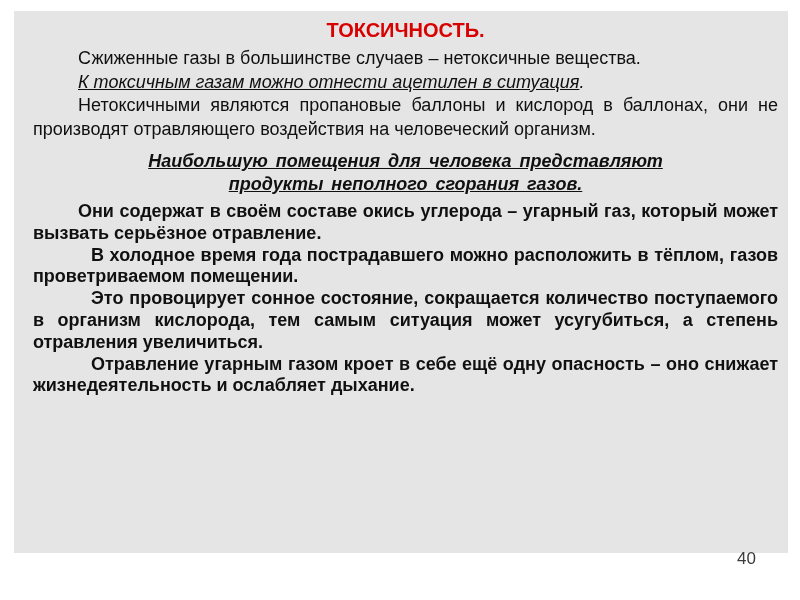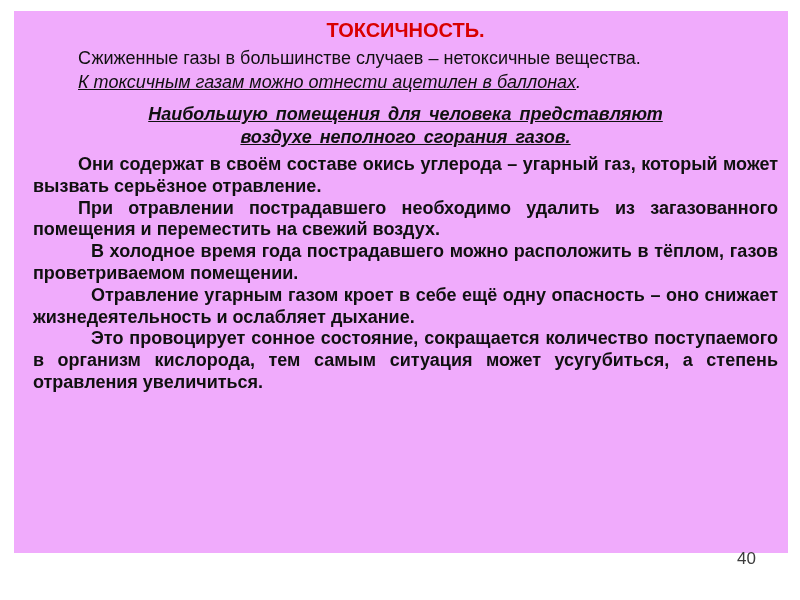--- a/index.html
+++ b/index.html
@@ -17,21 +17,21 @@
     height: 600px;
     background: #ffffff;
   }
   .slide {
     position: absolute;
     left: 14px;
     top: 11px;
     width: 774px;
     height: 542px;
     box-sizing: border-box;
-    background: #f0abfc;
+    background: #e5e5e5;
     padding: 6px 10px 0 19px;
     color: #101010;
     font-size: 18px;
     overflow: hidden;
   }
   .title {
     text-align: center;
     color: #d90000;
     font-weight: bold;
     font-size: 20px;
@@ -69,41 +69,41 @@
 
 <div class="stage">
 
   <div class="slide">
 
     <div class="title">ТОКСИЧНОСТЬ.</div>
 
     <div class="intro">
       <p>Сжиженные газы в большинстве случаев – нетоксичные вещества.</p>
 
-      <p class="italic"><span class="underline">К токсичным газам можно отнести ацетилен в баллонах</span><span>.</span></p>
+      <p class="italic"><span class="underline">К токсичным газам можно отнести ацетилен в ситуация</span><span>.</span></p>
 
+      <p>Нетоксичными являются пропановые баллоны и кислород в баллонах, они не производят отравляющего воздействия на человеческий организм.</p>
 
     </div>
 
     <div class="heading">
       <span>Наибольшую помещения для человека представляют</span><br>
-      <span>воздухе неполного сгорания газов.</span>
+      <span>продукты неполного сгорания газов.</span>
     </div>
 
     <div class="main">
       <p>Они содержат в своём составе окись углерода – угарный газ, который может вызвать серьёзное отравление.</p>
 
-      <p>При отравлении пострадавшего необходимо удалить из загазованного помещения и переместить на свежий воздух.</p>
 
       <p class="indent-lg">В холодное время года пострадавшего можно расположить в тёплом, газов проветриваемом помещении.</p>
 
 
+      <p class="indent-lg">Это провоцирует сонное состояние, сокращается количество поступаемого в организм кислорода, тем самым ситуация может усугубиться, а степень отравления увеличиться.</p>
+
       <p class="indent-lg">Отравление угарным газом кроет в себе ещё одну опасность – оно снижает жизнедеятельность и ослабляет дыхание.</p>
-
-      <p class="indent-lg">Это провоцирует сонное состояние, сокращается количество поступаемого в организм кислорода, тем самым ситуация может усугубиться, а степень отравления увеличиться.</p>
 
     </div>
 
   </div>
 
   <div class="page-num">40</div>
 
 </div>
 
 </body></html>

